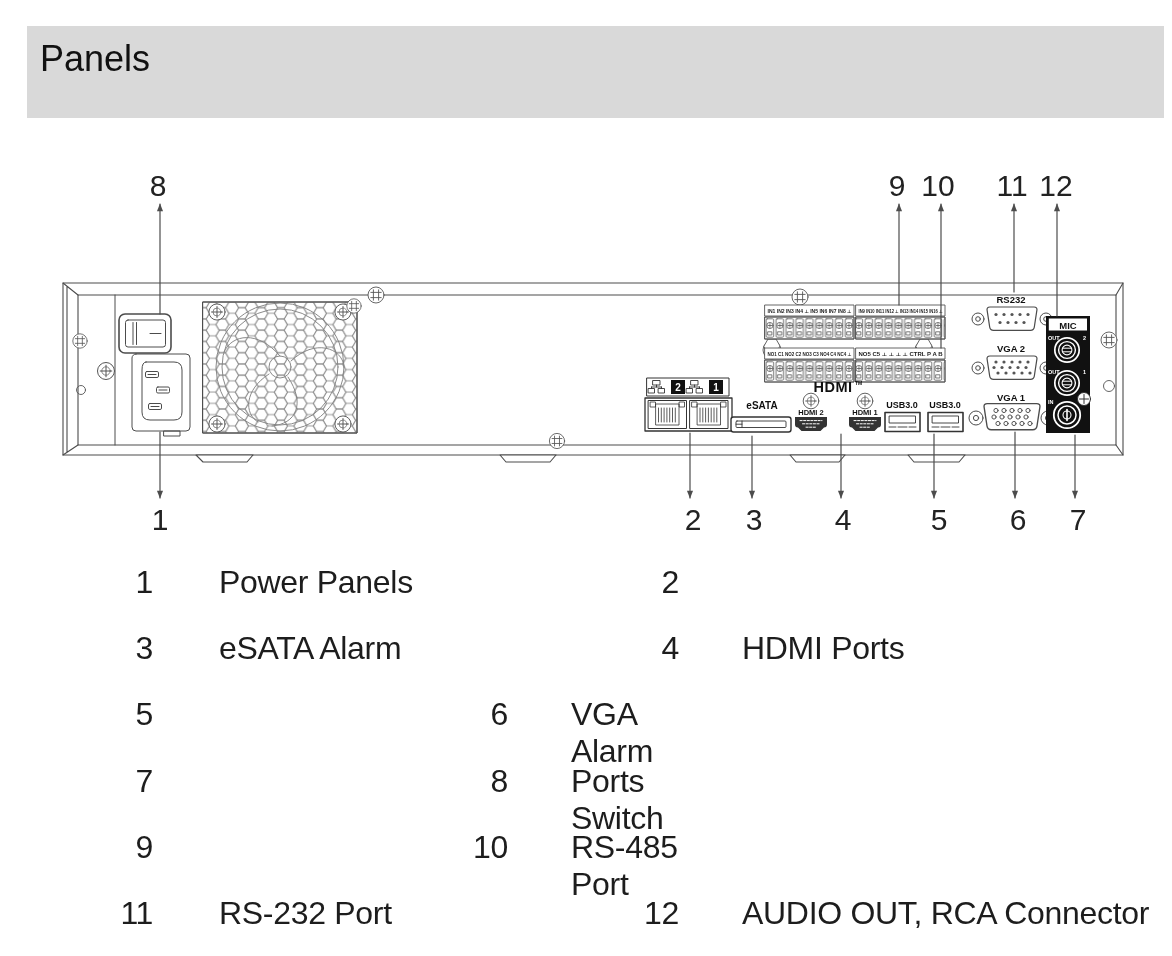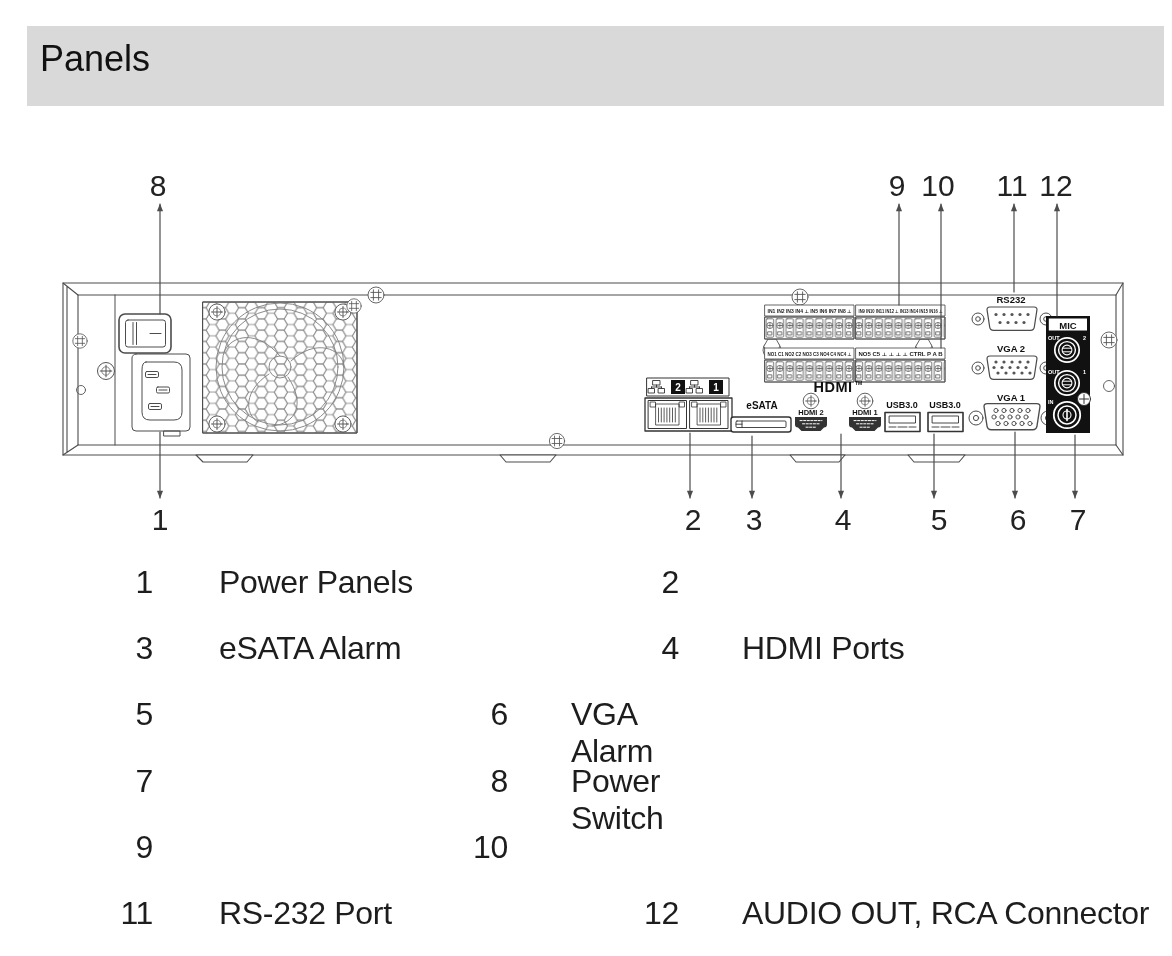--- a/index.html
+++ b/index.html
@@ -1,18 +1,18 @@
 <!DOCTYPE html>
 <html><head>
 <meta charset="utf-8">
 <style>
   html,body{margin:0;padding:0;background:#fff;}
   body{position:relative;width:1172px;height:956px;overflow:hidden;
        font-family:"Liberation Sans",sans-serif;color:#1d1d1d;}
-  .hdr{position:absolute;left:27px;top:26px;width:1137px;height:80px;background:#d9d9d9;}
+  .hdr{position:absolute;left:27px;top:26px;width:1137px;height:92px;background:#d9d9d9;}
   .hdr .t{margin:0;padding:12px 0 0 13px;font-size:36px;font-weight:400;color:#111;}
   svg.diagram{position:absolute;left:0;top:0;width:1172px;height:956px;}
   svg text{font-family:"Liberation Sans",sans-serif;}
   .legend{position:absolute;left:0;top:564px;width:1172px;}
   .lrow{display:grid;grid-template-columns:153px 355px 171px auto;height:66.2px;
         font-size:32px;letter-spacing:-0.3px;color:#1d1d1d;}
   .lrow .num{text-align:right;}
   .lrow .lbl1{padding-left:66px;}
   .lrow .lbl2{padding-left:63px;}
   .cal{font-size:30px;fill:#222;}
@@ -363,25 +363,26 @@
     <span class="lbl2">HDMI Ports</span>
   </div>
   <div class="lrow">
     <span class="num">5</span>
     <span class="num">6</span>
     <span class="lbl2">VGA Alarm</span>
   </div>
   <div class="lrow">
     <span class="num">7</span>
     <span class="num">8</span>
-    <span class="lbl2">Power Switch</span>
+    <span class="lbl2">Ports Switch</span>
   </div>
   <div class="lrow">
     <span class="num">9</span>
     <span class="num">10</span>
+    <span class="lbl2">RS-485 Port</span>
   </div>
   <div class="lrow">
     <span class="num">11</span>
     <span class="lbl1">RS-232 Port</span>
     <span class="num">12</span>
     <span class="lbl2">AUDIO OUT, RCA Connector</span>
   </div>
 </div>
 
 </body></html>

